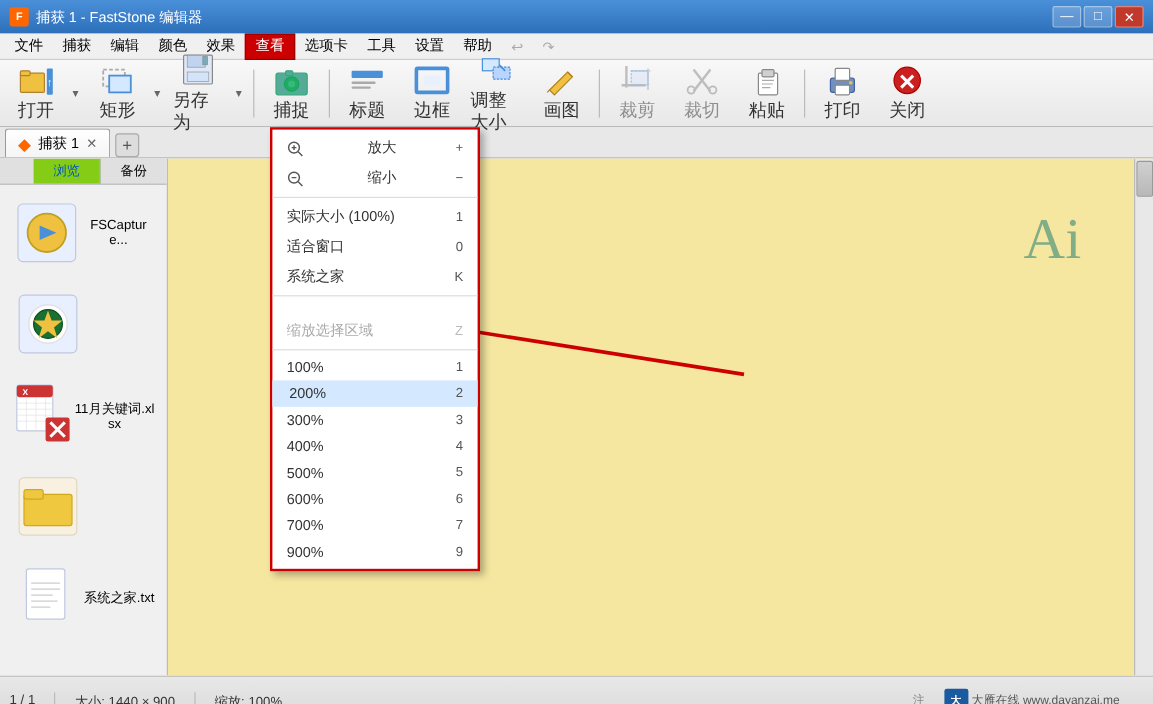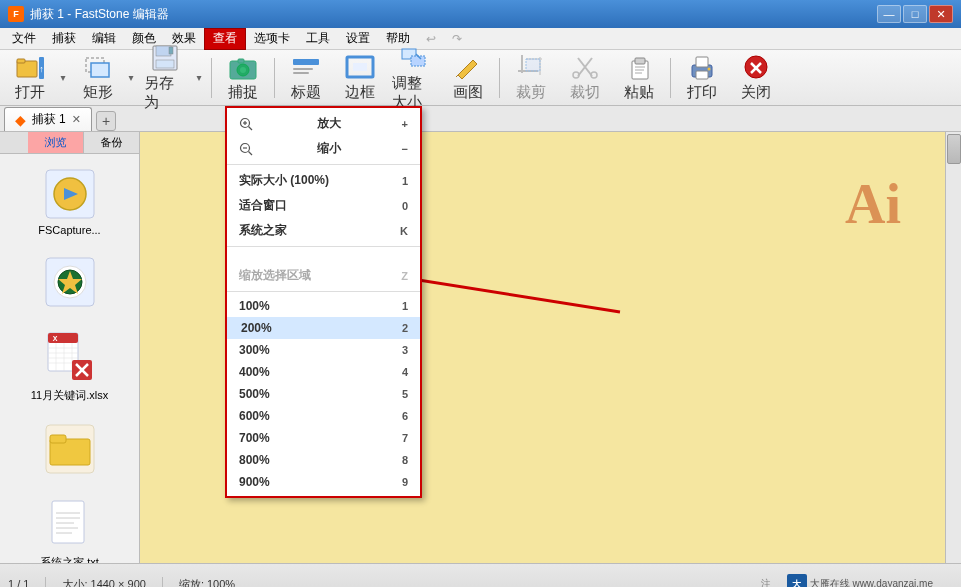--- a/index.html
+++ b/index.html
@@ -188,29 +188,28 @@
     }
     .sidebar-tab {
       flex: 1;
       text-align: center;
       padding: 3px 0;
       font-size: 11px;
       cursor: pointer;
       border-right: 1px solid #bbb;
     }
     .sidebar-tab:last-child { border-right: none; }
-    .sidebar-tab.active { background: #fca5a5; color: #0055cc; margin-left: 28px; }
+    .sidebar-tab.active { background: #84cc16; color: #0055cc; margin-left: 28px; }
     .sidebar-content {
       flex: 1;
       overflow-y: auto;
       padding: 6px;
     }
     .sidebar-item {
       display: flex;
-      flex-direction: column;
       align-items: center;
       margin-bottom: 8px;
       cursor: pointer;
       padding: 4px;
       border-radius: 3px;
     }
     .sidebar-item .si-icon {
       width: 60px;
       height: 60px;
       display: flex; align-items: center; justify-content: center;
@@ -256,27 +255,26 @@
       padding: 0 8px;
       font-size: 11px;
       color: #333;
       gap: 16px;
     }
     .status-sep { width: 1px; height: 14px; background: #bbb; }
     .dropdown-menu {
       position: absolute;
       top: 106px;
       left: 225px;
-      width: 197px;
+      width: 175px;
       background: white;
       border: 2px solid #cc0000;
       box-shadow: 3px 3px 6px rgba(0,0,0,0.3);
       z-index: 200;
       padding: 3px 0;
-      font-weight: bold;
     }
     .dd-item {
       display: flex;
       align-items: center;
       padding: 4px 12px;
       cursor: pointer;
       font-size: 12px;
       color: #333;
       justify-content: space-between;
     }
@@ -603,21 +601,21 @@
             <line x1="12" y1="34" x2="28" y2="34" stroke="#ccc" stroke-width="1"></line>
           </svg>
         </div>
         <span class="si-label">系统之家.txt</span>
       </div>
     </div>
   </div>
 
   <div class="content-area" style="position:relative;">
 
-    <div style="position:absolute; top:40px; right:60px; font-size:56px; font-weight:bold; color:#c2410c; opacity:0.5; font-family: serif;">Ai</div>
+    <div style="position:absolute; top:40px; right:60px; font-size:48px; font-weight:normal; color:#0f766e; opacity:0.5; font-family: serif;">Ai</div>
 
     <svg style="position:absolute; top:0; left:0; width:100%; height:100%; pointer-events:none; overflow:visible;">
       <defs>
         <marker id="arrowhead" markerWidth="10" markerHeight="7" refX="10" refY="3.5" orient="auto">
           <polygon points="0 0, 10 3.5, 0 7" fill="#cc0000"></polygon>
         </marker>
       </defs>
 
       <line x1="480" y1="180" x2="165" y2="130" stroke="#cc0000" stroke-width="3" marker-end="url(#arrowhead)"></line>
     </svg>
@@ -724,22 +722,18 @@
   <div class="dd-item">
     <span>600%</span>
     <span class="dd-key">6</span>
   </div>
 
   <div class="dd-item">
     <span>700%</span>
     <span class="dd-key">7</span>
   </div>
 
-  <div class="dd-item">
-    <span>800%</span>
-    <span class="dd-key">8</span>
-  </div>
 
   <div class="dd-item">
     <span>900%</span>
     <span class="dd-key">9</span>
   </div>
 </div>
 
 </body></html>

